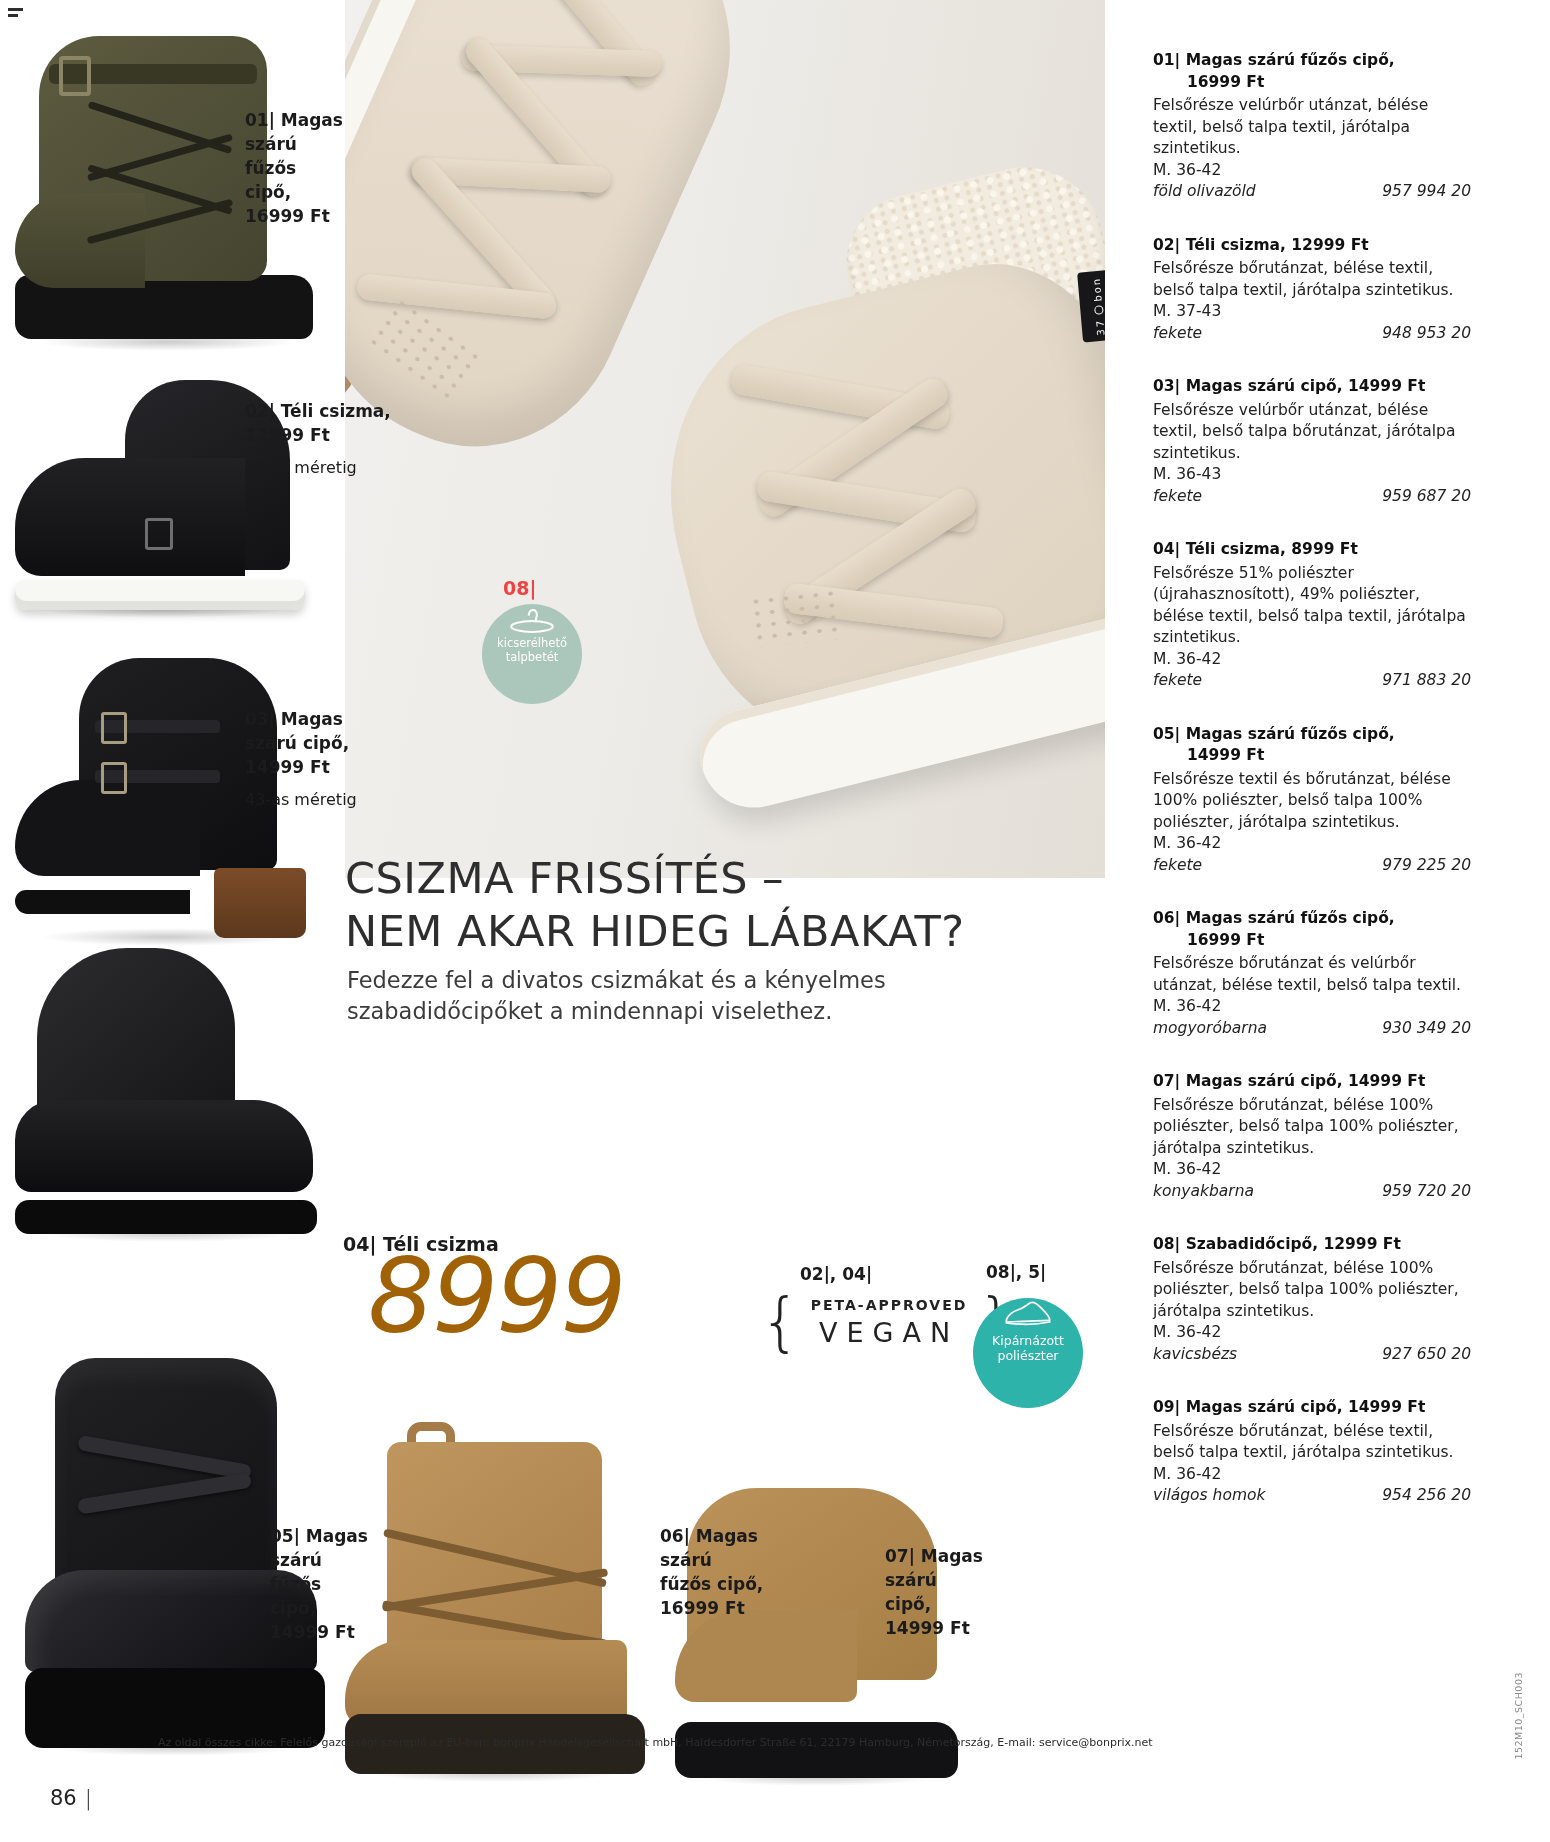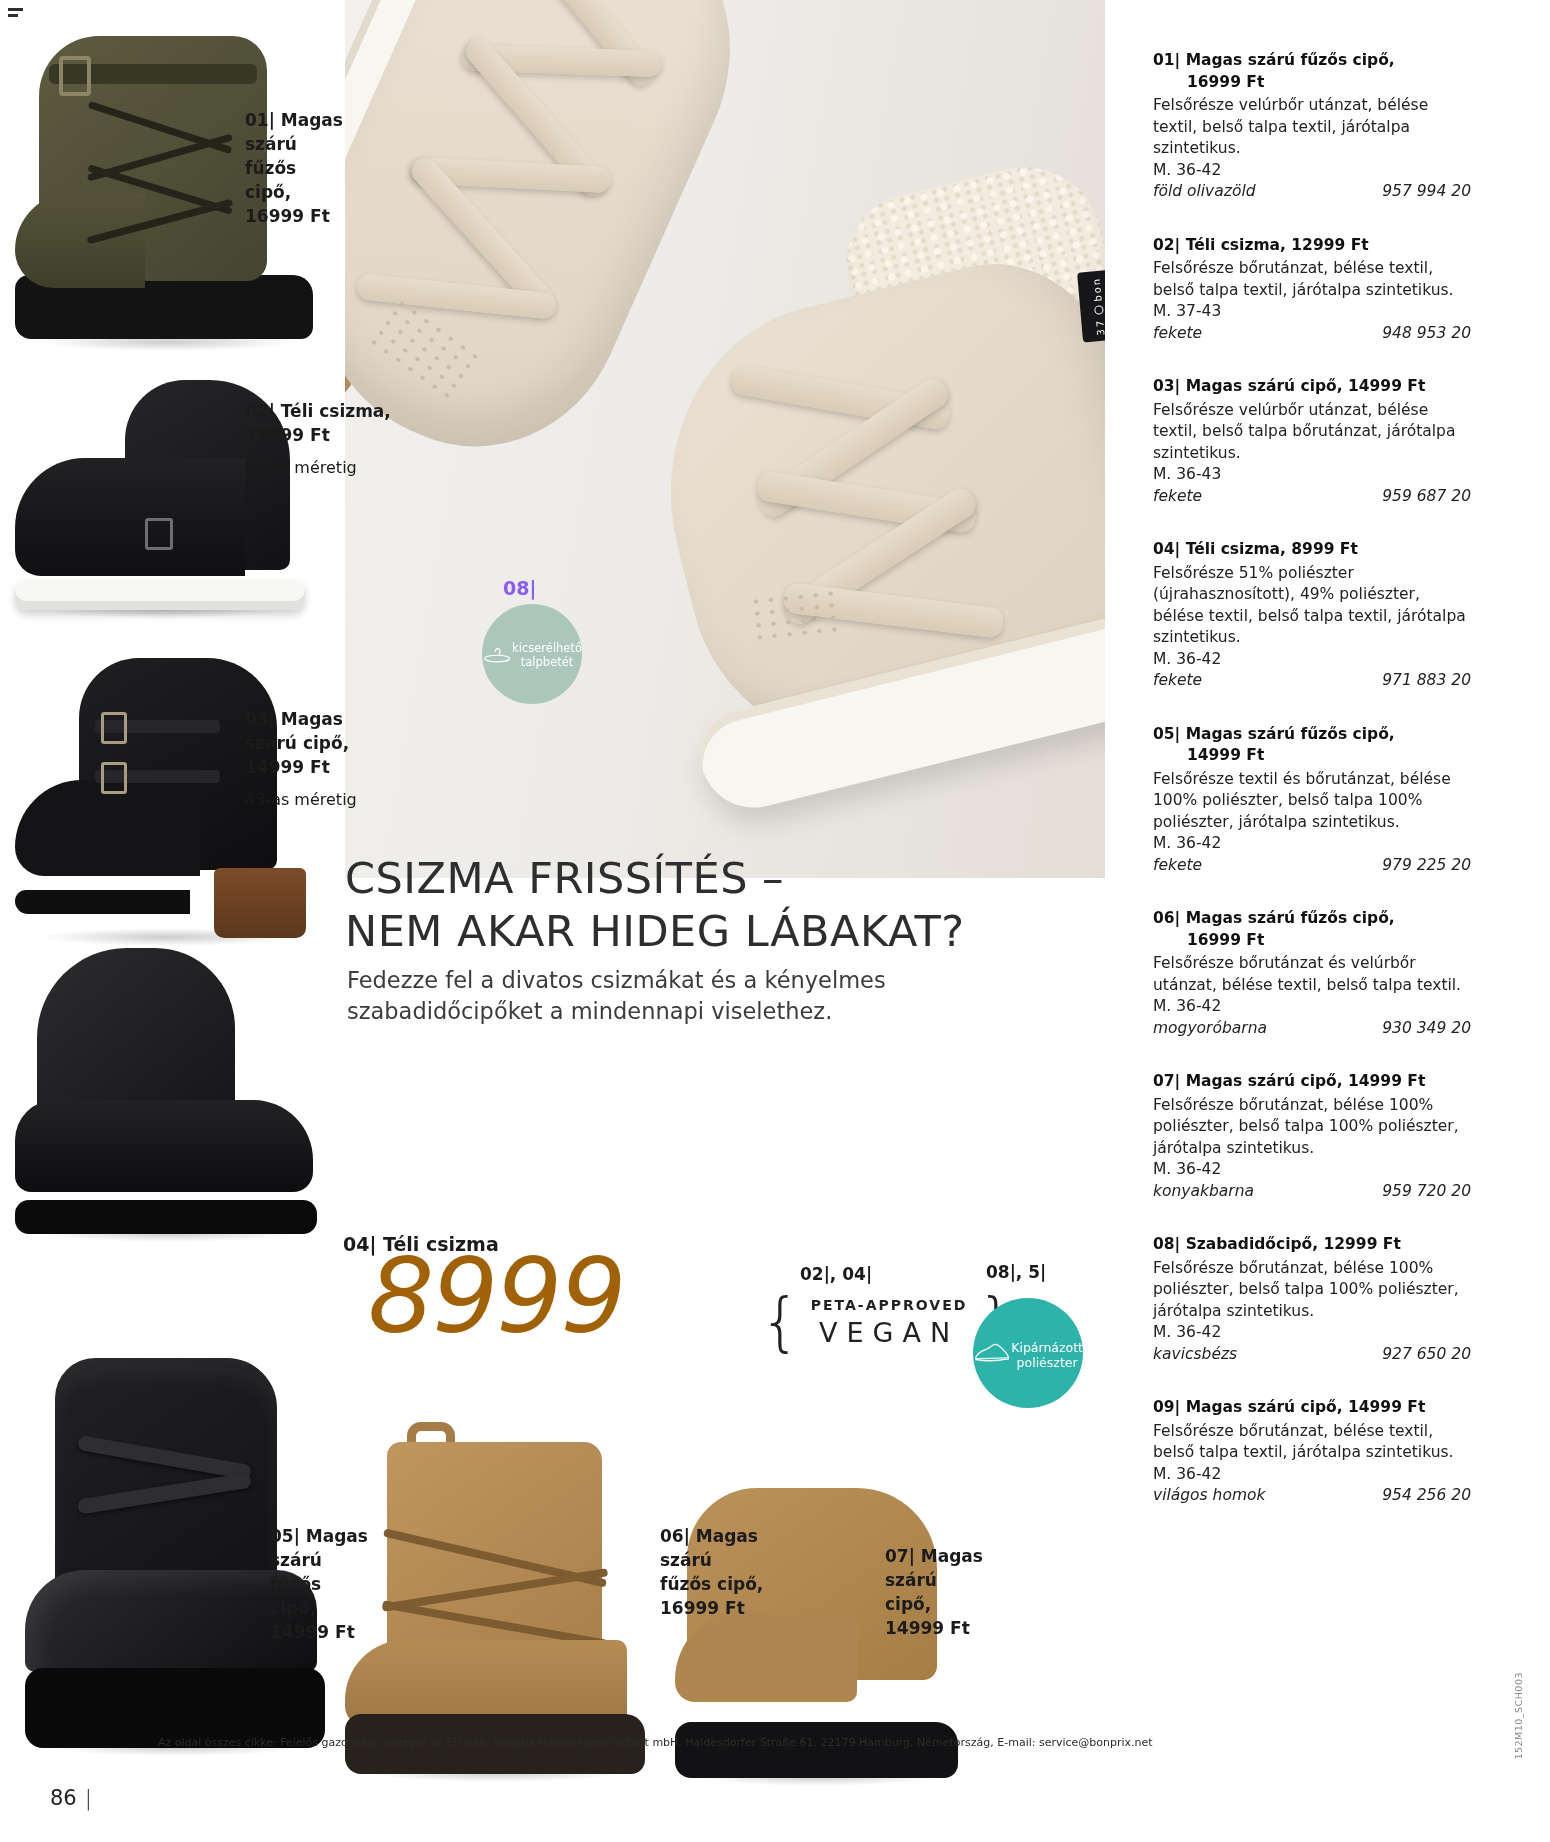--- a/index.html
+++ b/index.html
@@ -129,24 +129,24 @@
   .b07-toe{position:absolute;left:0;top:122px;width:182px;height:92px;background:#ae8750;border-radius:70px 0 10px 20px;}
   .b07-sole{position:absolute;left:0;bottom:0;width:283px;height:56px;background:#121214;border-radius:16px 22px 14px 16px;}
 
   
   .plabel{position:absolute;font-size:17px;line-height:24px;font-weight:bold;white-space:pre-line;
     padding-left:40px;text-indent:-40px;color:#1b1b1b;}
   .pnote{font-weight:normal;font-size:16px;margin-top:9px;display:block;text-indent:0;}
   #pl01{left:205px;top:84px;} #pl02{left:205px;top:375px;} #pl03{left:205px;top:683px;}
   #pl05{left:230px;top:1500px;} #pl06{left:620px;top:1500px;} #pl07{left:845px;top:1520px;}
 
-  .hero-ref{position:absolute;left:503px;top:577px;font-size:19px;font-weight:bold;color:#8b5cf6;}
-
-  
-  .badge-circle{position:absolute;border-radius:50%;display:flex;flex-direction:row;
+  .hero-ref{position:absolute;left:503px;top:577px;font-size:19px;font-weight:bold;color:#ef4444;}
+
+  
+  .badge-circle{position:absolute;border-radius:50%;display:flex;flex-direction:column;
     align-items:center;text-align:center;color:#fff;}
   .sage-badge{left:482px;top:604px;width:100px;height:100px;background:#abc7bc;}
   .sage-badge .btxt{font-size:11.5px;line-height:13.5px;white-space:pre-line;margin-top:3px;}
   .teal-badge{left:973px;top:1298px;width:110px;height:110px;background:#2db3aa;}
   .teal-badge .btxt{font-size:12.5px;line-height:15px;white-space:pre-line;margin-top:3px;}
 
   .badge-ref{position:absolute;font-size:17px;font-weight:bold;color:#1b1b1b;}
   #vegan-ref{left:800px;top:1264px;} #insole-ref{left:986px;top:1262px;}
   .vegan-logo{position:absolute;left:760px;top:1290px;display:flex;align-items:center;gap:10px;color:#222;}
   .vegan-brace{font-size:64px;font-weight:200;line-height:64px;}

